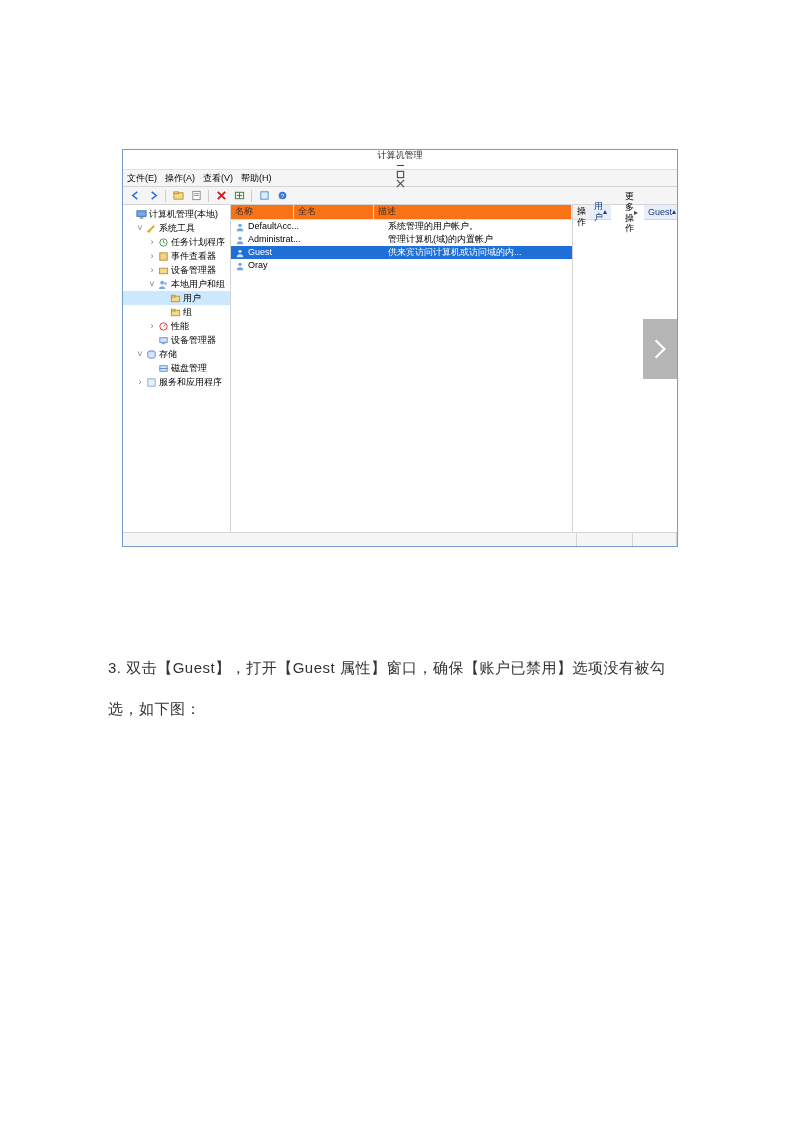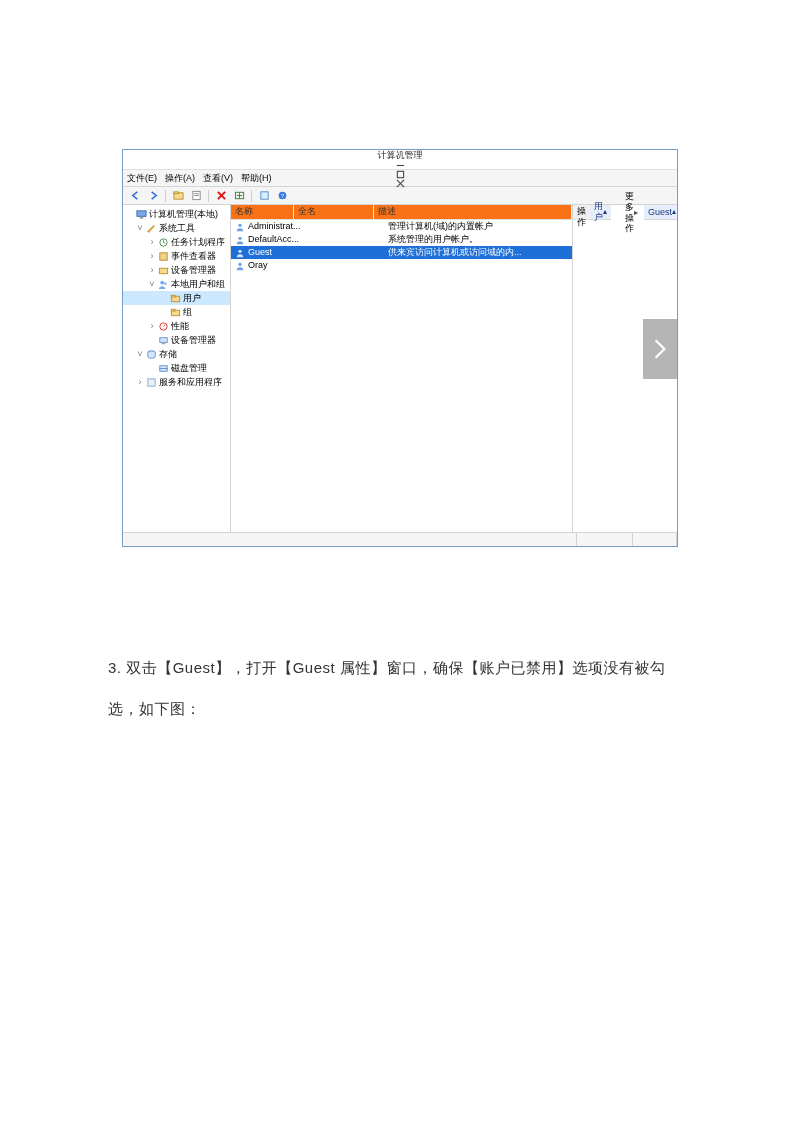--- a/index.html
+++ b/index.html
@@ -443,34 +443,34 @@
           <div class="lh c2">全名</div>
           <div class="lh c3">描述</div>
         </div>
         <div class="lrow">
           <span class="uicon">
               <svg viewBox="0 0 12 12">
                 <circle cx="6" cy="4" r="2" fill="#6aa0e6"></circle>
                 <path d="M2 11c0-2.2 1.8-3.5 4-3.5s4 1.3 4 3.5" fill="#6aa0e6"></path>
               </svg>
             </span>
+          <span class="c1">DefaultAcc...</span>
+          <span class="c2"></span>
+          <span class="c3">系统管理的用户帐户。</span>
+        </div>
+        <div class="lrow">
+          <span class="uicon">
+              <svg viewBox="0 0 12 12">
+                <circle cx="6" cy="4" r="2" fill="#6aa0e6"></circle>
+                <path d="M2 11c0-2.2 1.8-3.5 4-3.5s4 1.3 4 3.5" fill="#6aa0e6"></path>
+              </svg>
+            </span>
           <span class="c1">Administrat...</span>
           <span class="c2"></span>
           <span class="c3">管理计算机(域)的内置帐户</span>
-        </div>
-        <div class="lrow">
-          <span class="uicon">
-              <svg viewBox="0 0 12 12">
-                <circle cx="6" cy="4" r="2" fill="#6aa0e6"></circle>
-                <path d="M2 11c0-2.2 1.8-3.5 4-3.5s4 1.3 4 3.5" fill="#6aa0e6"></path>
-              </svg>
-            </span>
-          <span class="c1">DefaultAcc...</span>
-          <span class="c2"></span>
-          <span class="c3">系统管理的用户帐户。</span>
         </div>
         <div class="lrow sel">
           <span class="uicon">
               <svg viewBox="0 0 12 12">
                 <circle cx="6" cy="4" r="2" fill="#cfe2fb"></circle>
                 <path d="M2 11c0-2.2 1.8-3.5 4-3.5s4 1.3 4 3.5" fill="#cfe2fb"></path>
               </svg>
             </span>
           <span class="c1">Guest</span>
           <span class="c2"></span>

